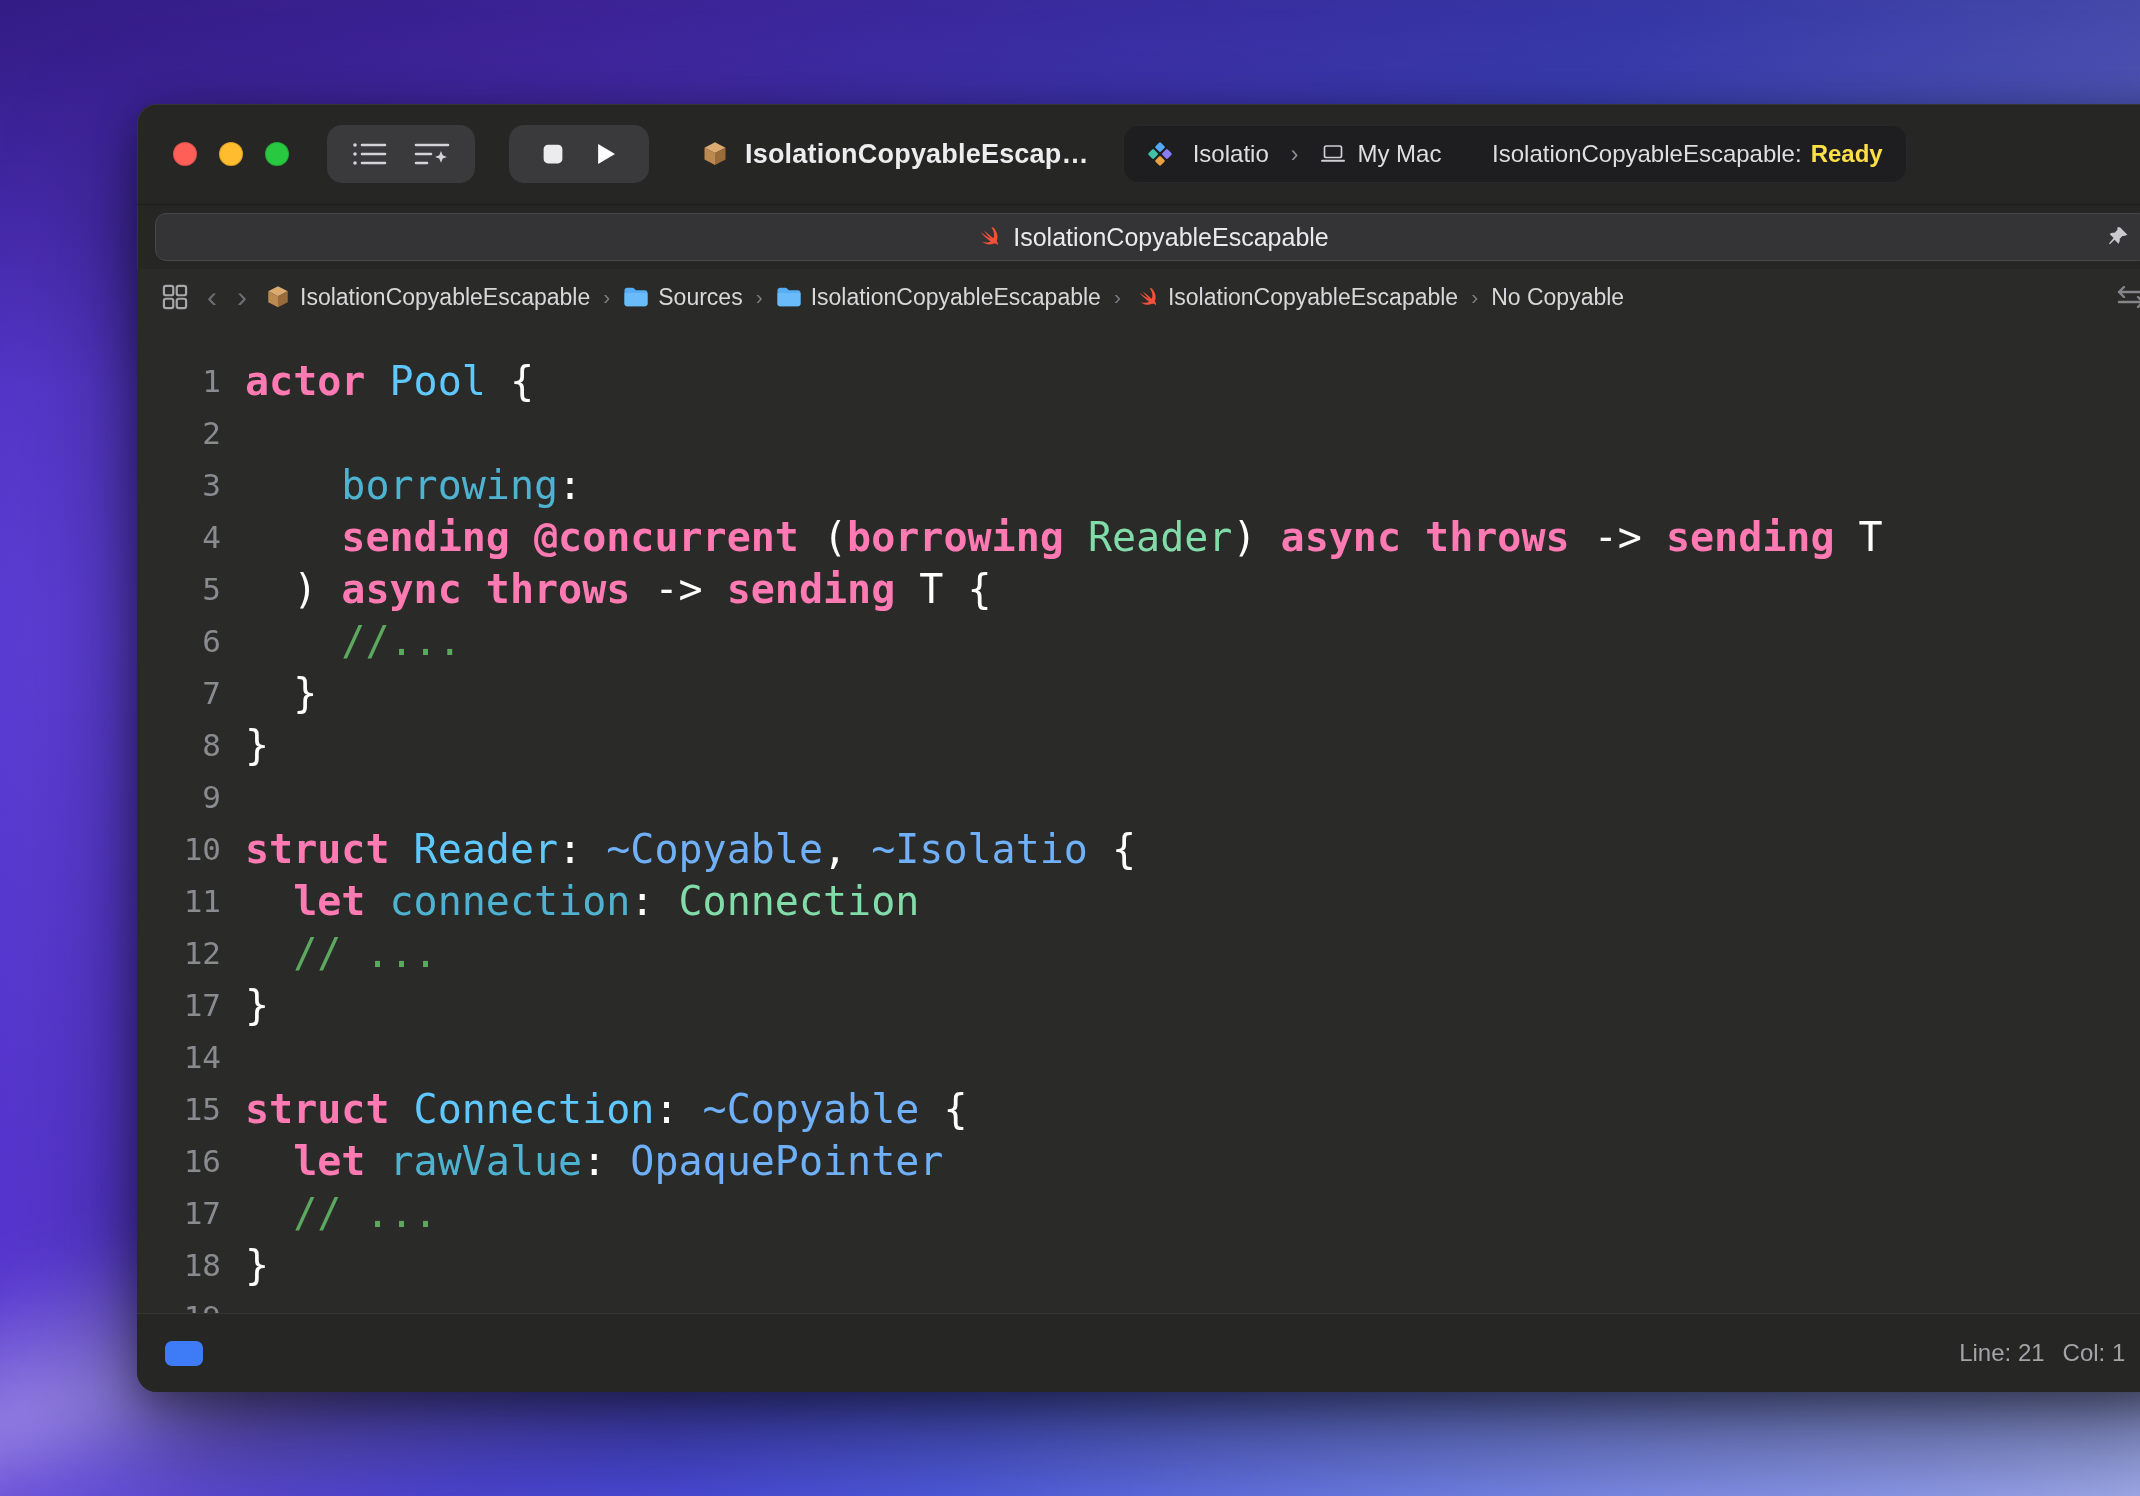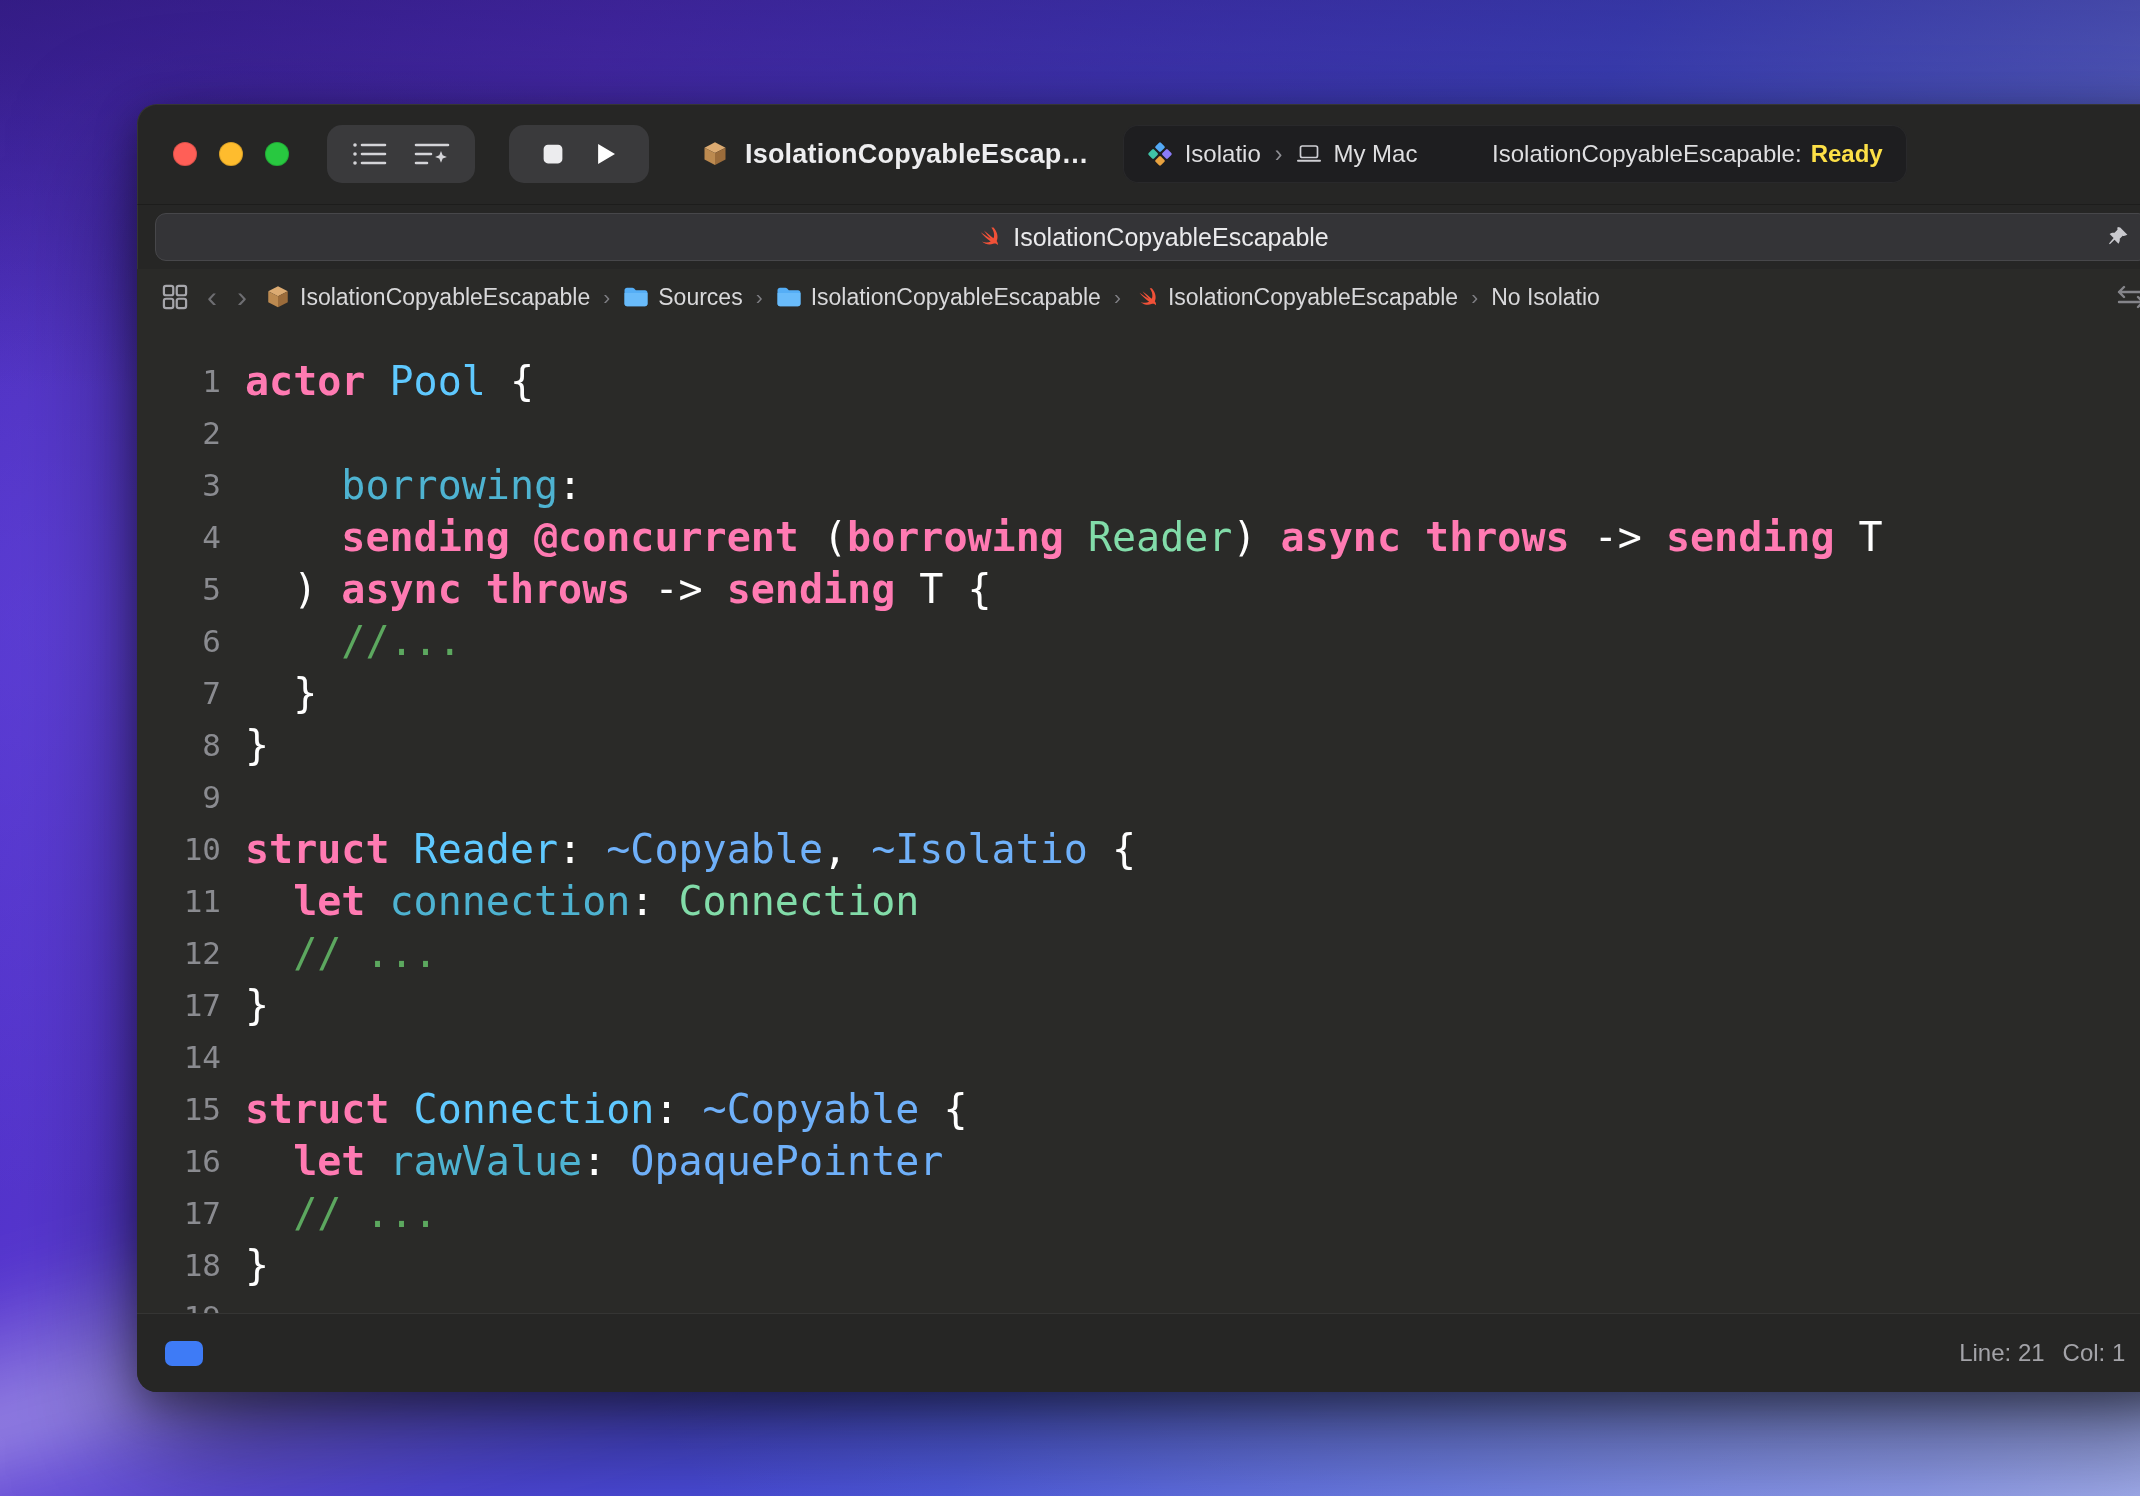--- a/index.html
+++ b/index.html
@@ -41,21 +41,21 @@
   .traffic{display:flex;gap:22px;}
   .light{width:24px;height:24px;border-radius:50%;box-shadow:inset 0 0 0 1px rgba(0,0,0,.15);}
   .light.red{background:#FF5F57}.light.yellow{background:#FEBC2E}.light.green{background:#28C840}
   .tool-capsule{height:58px;background:#3A3A3C;border-radius:15px;display:flex;align-items:center;justify-content:center;}
   .g1{width:148px;margin-left:38px;gap:24px;}
   .g2{width:140px;margin-left:34px;gap:22px;}
   .tbtn{display:flex;align-items:center;justify-content:center;background:none;border:none;padding:0;cursor:default;}
   .project{display:flex;align-items:center;gap:16px;margin-left:52px;}
   .project-title{font-size:27px;font-weight:700;color:#EDEDEF;letter-spacing:.2px;white-space:nowrap;}
   .scheme{margin-left:34px;width:736px;height:58px;background:#1E1E20;border-radius:15px;
-    display:flex;align-items:center;padding:0 24px;gap:12px;font-size:24px;color:#DEDEE0;
+    display:flex;align-items:center;padding:0 24px;gap:20px;font-size:24px;color:#DEDEE0;
     box-shadow:inset 0 0 0 1px rgba(255,255,255,.05);white-space:nowrap;}
   .scheme .chev{color:#8E8E93;font-size:23px;margin:0 2px;}
   .scheme-seg{display:flex;align-items:center;gap:11px;}
   .scheme-status{margin-left:auto;display:flex;gap:9px;}
   .scheme-status .bold{color:#fde047;font-weight:700;}
   .sidebar-toggle{margin-left:auto;background:none;border:none;padding:0;}
 
   
   .tabrow{height:64px;flex:0 0 auto;display:flex;align-items:center;padding:0 18px;gap:16px;}
   .tab{flex:1;height:46px;background:#343437;border:1px solid #47474A;border-radius:11px;position:relative;
@@ -254,21 +254,21 @@
           <span class="bc-seg">
             <span class="bc-icon">
               <svg width="25" height="25" viewBox="0 0 24 24">
                 <path fill="#F05138" d="M17.1 3.2c3.6 4.2 4.6 9 2.9 12.4.9 1.1 1.3 2.4 1.1 3.8-1.1-1.5-2.7-1.9-4.4-1.1-3.2 1.4-7.3.5-10.3-2.1 3 1.3 6 1.2 8.1-.1C11.3 14 7.7 10.6 5.3 7.5c2.5 1.9 6.3 4.3 9.2 6C12.4 11.4 9.9 8.5 8.2 6c3.2 2.4 6.3 5 8.8 7.1.3-.6.5-1.2.6-1.9.3-2.4-.4-5.2-2.5-8z"></path>
               </svg>
             </span>
             <span>IsolationCopyableEscapable</span>
           </span>
           <span class="bc-chev">›</span>
           <span class="bc-seg">
-            <span>No Isolatio</span>
+            <span>No Copyable</span>
           </span>
         </div>
 
       <div class="jump-right">
         <button class="tbtn">
           <svg width="32" height="26" viewBox="0 0 32 26" fill="none" stroke="#85858A" stroke-width="2.4" stroke-linecap="round" stroke-linejoin="round">
               <path d="M9 3 4 8l5 5M4 8h24M23 23l5-5-5-5M28 18H4"></path>
             </svg>
         </button>
         <button class="tbtn">

